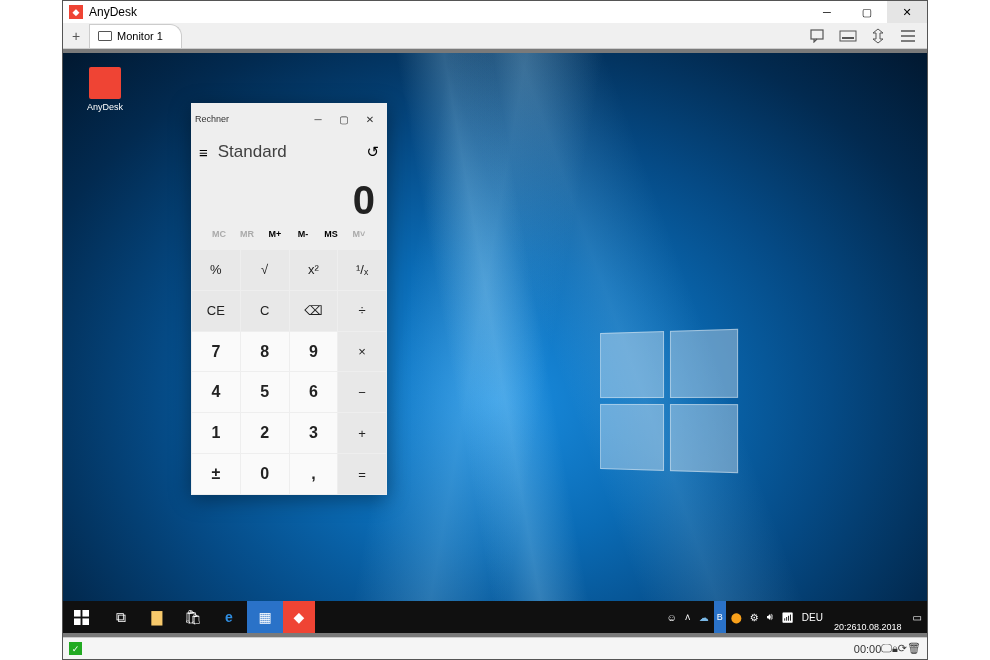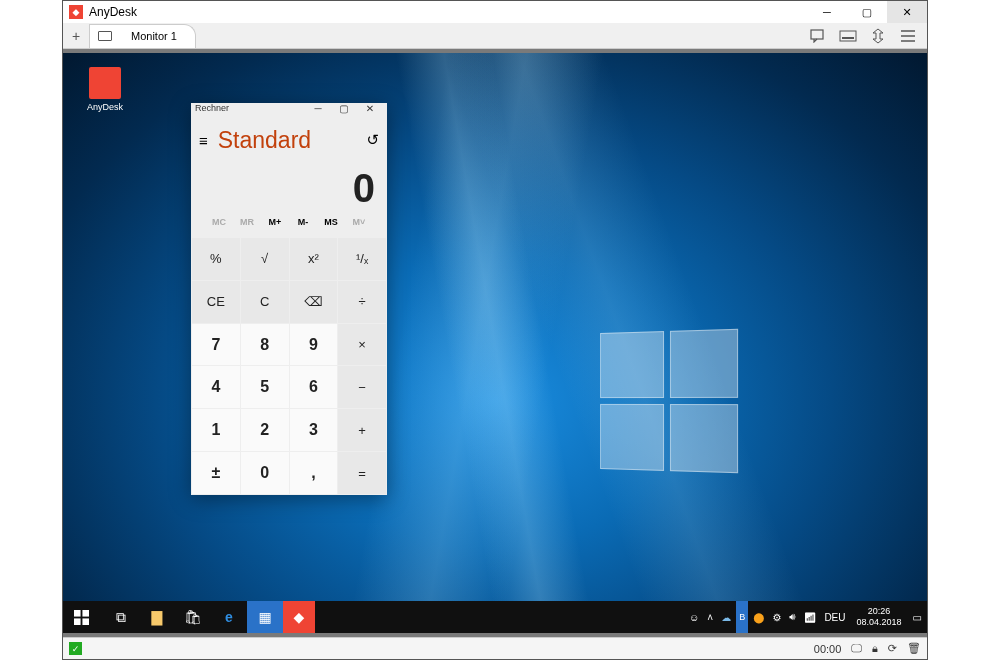--- a/index.html
+++ b/index.html
@@ -5,45 +5,45 @@
 *{margin:0;padding:0;box-sizing:border-box;font-family:"Segoe UI",Arial,sans-serif}
 body{width:990px;height:660px;background:#fff;overflow:hidden}
 .win-frame{position:absolute;left:62px;top:0;width:866px;height:660px;background:#fff;border:1px solid #555;display:flex;flex-direction:column}
 .titlebar{height:22px;background:#fff;display:flex;align-items:center;padding-left:6px;font-size:12px}
 .titlebar .logo{width:14px;height:14px;background:#ef4434;margin-right:6px;display:flex;align-items:center;justify-content:center;color:#fff;font-size:9px}
 .win-ctrls{margin-left:auto;display:flex}
 .win-ctrls div{width:40px;height:22px;display:flex;align-items:center;justify-content:center;font-size:11px}
 .win-ctrls .close{background:#e5e5e5}
 .tabbar{height:26px;background:#f0f0f0;display:flex;align-items:center;border-bottom:1px solid #ccc}
 .tab-plus{width:26px;display:flex;align-items:center;justify-content:center;font-size:14px;color:#555}
-.tab{height:24px;background:#fff;border-top-right-radius:12px;padding:0 18px 0 8px;display:flex;align-items:center;font-size:11px;gap:19px;border:1px solid #ccc;border-bottom:none}
+.tab{height:24px;background:#fff;border-top-right-radius:12px;padding:0 18px 0 8px;display:flex;align-items:center;font-size:11px;gap:5px;border:1px solid #ccc;border-bottom:none}
 .tab .monicon{width:14px;height:10px;border:1px solid #555;border-radius:1px}
 .tab-right{margin-left:auto;display:flex;gap:8px;padding-right:8px}
 .tab-right div{width:22px;height:18px;display:flex;align-items:center;justify-content:center;color:#555}
 .viewport{flex:1;background:#7a7a7a;display:flex;flex-direction:column;position:relative}
 .remote{flex:1;margin:4px 0;background:radial-gradient(ellipse at 50% 60%,#1a8de0 0%,#0a6bb5 30%,#054a85 55%,#022a50 80%,#011830 100%);position:relative;overflow:hidden}
 .light-rays{position:absolute;inset:0;background:
  linear-gradient(80deg,transparent 45%,rgba(180,230,255,.25) 50%,transparent 55%),
  linear-gradient(100deg,transparent 40%,rgba(180,230,255,.2) 48%,transparent 56%),
  linear-gradient(70deg,transparent 55%,rgba(180,230,255,.15) 62%,transparent 70%)}
 .win-logo{position:absolute;right:190px;top:48%;transform:translateY(-50%);width:140px;height:140px;display:grid;grid-template-columns:1fr 1fr;grid-template-rows:1fr 1fr;gap:6px;transform:perspective(400px) rotateY(-10deg)}
 .win-logo span{background:rgba(255,255,255,.35);border:1px solid rgba(255,255,255,.4)}
 .desktop-icon{position:absolute;width:60px;text-align:center;color:#fff;font-size:9px}
 .desktop-icon .ico{width:32px;height:32px;margin:0 auto 3px;border-radius:2px}
 .ad-ico{left:12px;top:14px}
 .ad-ico .ico{background:#ef4434}
 .rb-ico{right:18px;bottom:48px}
 .rb-ico .ico{background:linear-gradient(#e8e8e8,#ccc);clip-path:polygon(25% 0,75% 0,85% 100%,15% 100%)}
 .calc{position:absolute;left:128px;top:50px;width:196px;height:392px;background:#eeeeee;box-shadow:0 4px 20px rgba(0,0,0,.4);display:flex;flex-direction:column}
-.calc-titlebar{height:20px;display:flex;padding:0 4px;font-size:9px;color:#333}
+.calc-titlebar{height:20px;display:flex;align-items:center;padding:16px 4px;font-size:9px;color:#333}
 .calc-wc{margin-left:auto;display:flex;gap:0}
 .calc-wc span{width:26px;text-align:center;font-size:10px}
 .calc-mode{height:34px;display:flex;align-items:center;padding:0 8px;gap:10px}
 .calc-mode .ham{font-size:15px}
-.calc-mode .modelabel{font-size:23px;color:#c2410c}
+.calc-mode .modelabel{font-size:17px;color:#404040}
 .calc-mode .hist{margin-left:auto;font-size:15px}
 .calc-display{height:60px;display:flex;align-items:flex-end;justify-content:flex-end;padding:0 12px 6px;font-size:40px;font-weight:600;color:#222}
 .calc-mem{height:20px;display:flex;padding:0 14px}
 .calc-mem span{flex:1;text-align:center;font-size:9px;font-weight:600}
 .calc-mem .dim{color:#aaa}
 .calc-grid{flex:1;display:grid;grid-template-columns:repeat(4,1fr);grid-template-rows:repeat(6,1fr);gap:1px;padding:1px}
 .calc-btn{background:#e8e8e8;display:flex;align-items:center;justify-content:center;font-size:14px;color:#222}
 .calc-btn.num{background:#fafafa;font-weight:600;font-size:16px}
 .calc-btn.func{font-size:13px}
 .taskbar{position:absolute;bottom:0;left:0;right:0;height:32px;background:#101010;display:flex;align-items:center;color:#fff}
@@ -51,24 +51,24 @@
 .tb-start svg{width:15px;height:15px}
 .tb-search{width:232px;height:26px;background:#fff;display:flex;align-items:center;margin-left:2px}
 .tb-search .cortana{width:26px;height:26px;display:flex;align-items:center;justify-content:center}
 .tb-search .cortana span{width:14px;height:14px;border:2px solid #333;border-radius:50%}
 .tb-search input{flex:1;border:none;outline:none;font-size:11px;color:#666;background:transparent}
 .tb-search .mic{width:24px;text-align:center;color:#333}
 .tb-items{display:flex;height:100%;margin-left:4px}
 .tb-items div{width:36px;display:flex;align-items:center;justify-content:center;font-size:14px}
 .tb-tray{margin-left:auto;display:flex;align-items:center;height:100%;gap:2px;padding-right:2px}
 .tb-tray>*{display:flex;align-items:center;justify-content:center;font-size:10px;padding:0 3px;height:100%}
-.tb-clock{display:flex;flex-direction:column;align-items:center;font-size:9px;line-height:11px;padding:0 6px}
+.tb-clock{display:flex;flex-direction:row;align-items:flex-end;font-size:9px;line-height:11px;padding:0 6px}
 .statusbar{height:22px;background:#f5f5f5;border-top:1px solid #ccc;display:flex;align-items:center;padding:0 6px;font-size:11px;color:#333;gap:6px}
 .status-check{width:13px;height:13px;background:#2a2;display:flex;align-items:center;justify-content:center;color:#fff;font-size:9px}
-.status-right{margin-left:auto;display:flex;align-items:center;gap:10px}
+.status-right{margin-left:auto;display:flex;align-items:center;gap:0}
 .status-right span{display:flex;align-items:center}
 svg{display:block}
 </style>
 </head>
 <body>
 
 <div class="win-frame">
   <div class="titlebar">
     <div class="logo">◆</div>
     <span>AnyDesk</span>
@@ -198,21 +198,21 @@
           <span>˄</span>
           <span style="color:#7ab8e6">☁</span>
           <span style="background:#2a72c8;color:#fff;padding:2px 3px;font-size:9px">B</span>
           <span style="color:#f9a11b">⬤</span>
           <span>⚙</span>
           <span>🔊︎</span>
           <span>📶︎</span>
           <span>DEU</span>
           <div class="tb-clock">
             <span>20:26</span>
-            <span>08.04.2018</span>
+            <span>10.08.2018</span>
           </div>
           <span>▭</span>
         </div>
       </div>
     </div>
   </div>
 
   <div class="statusbar">
     <div class="status-check">✓</div>
     <div class="status-right">

